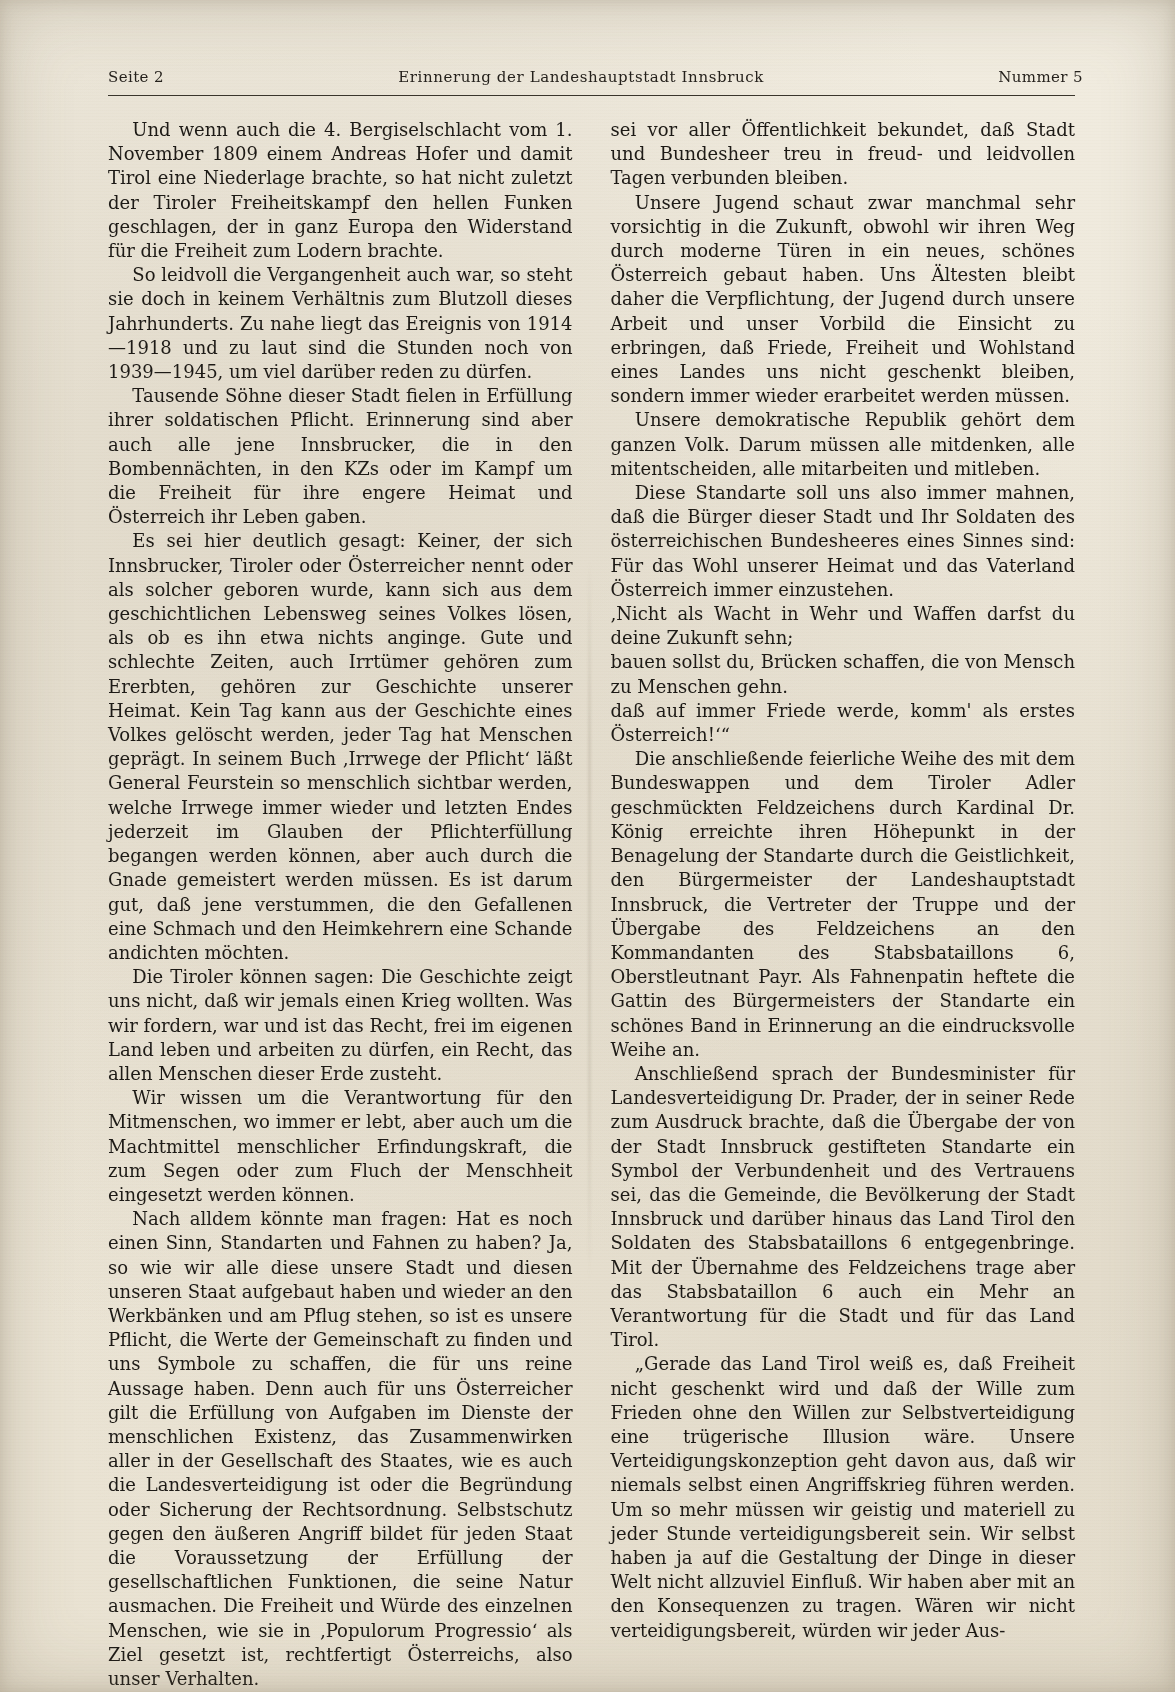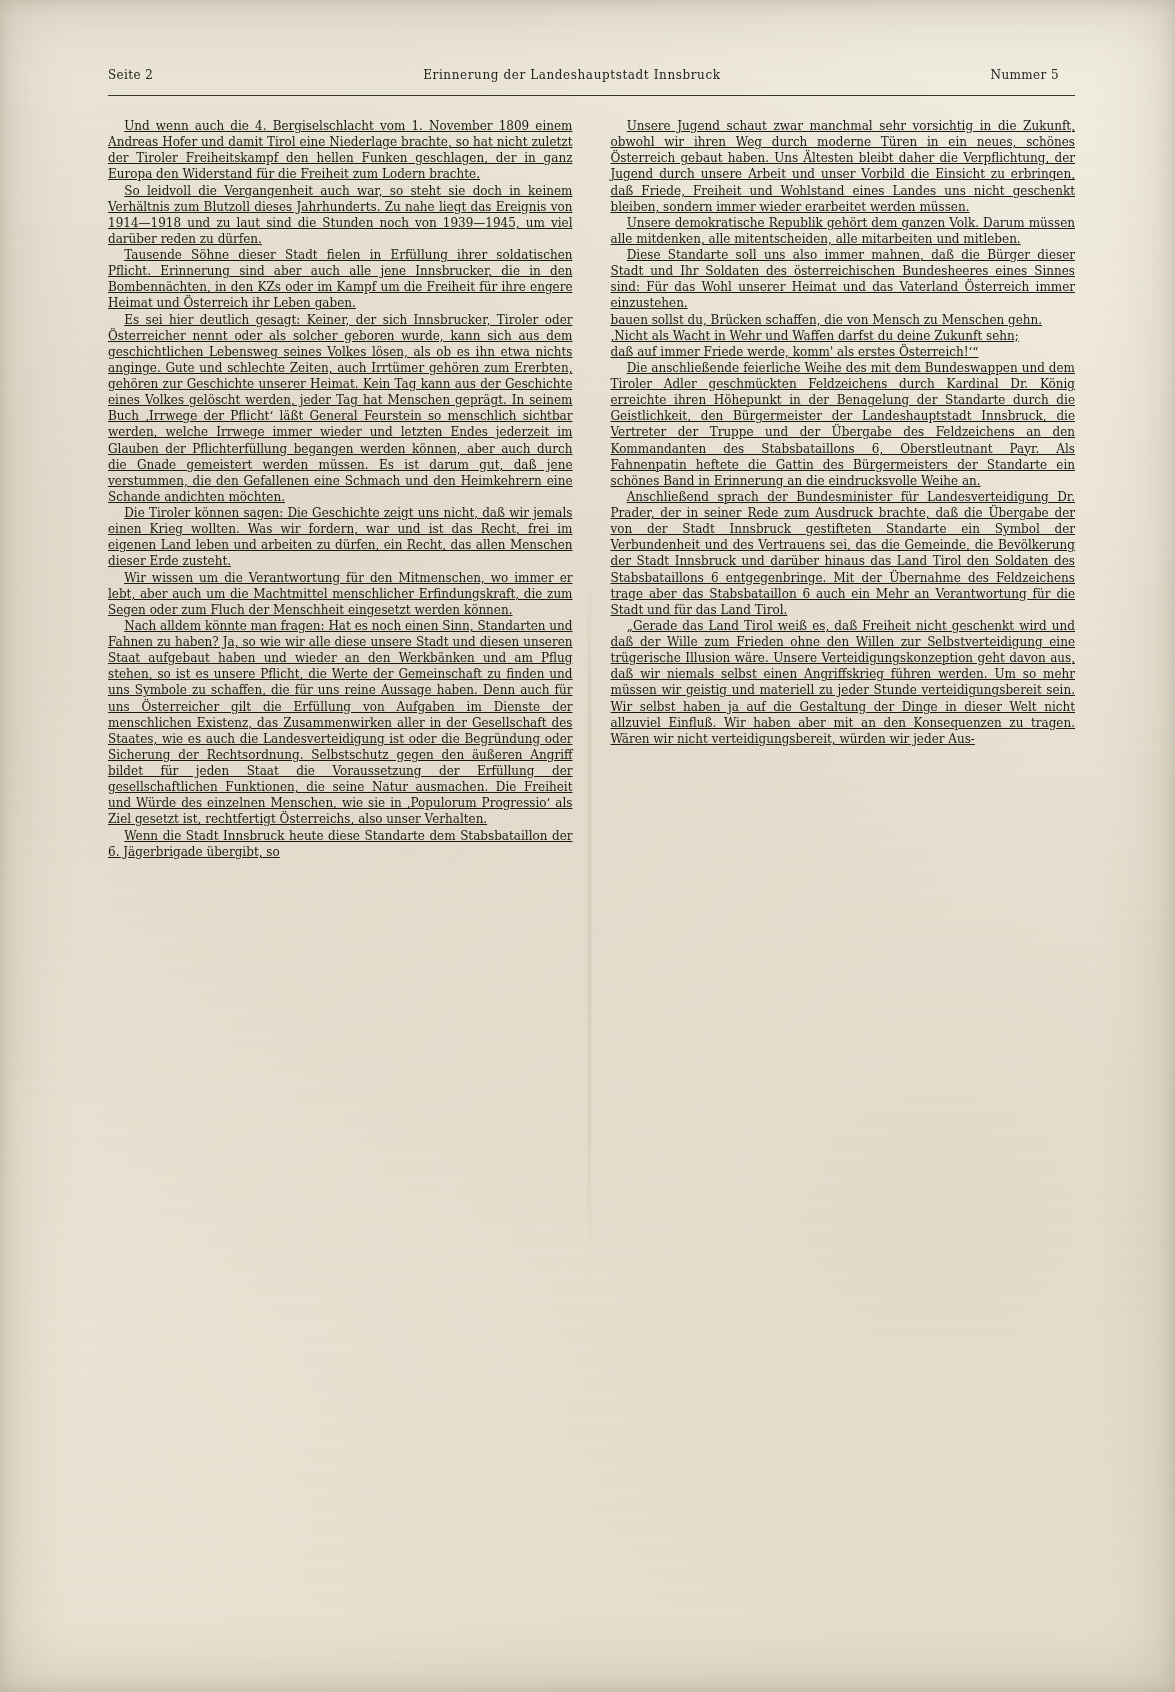--- a/index.html
+++ b/index.html
@@ -31,25 +31,25 @@
     background-image:
       repeating-linear-gradient(0deg, rgba(120,110,90,0.035) 0px, rgba(120,110,90,0.035) 1px, rgba(0,0,0,0) 1px, rgba(0,0,0,0) 3px);
     mix-blend-mode: multiply;
     opacity: 0.55;
   }
 
   .header {
     position: absolute;
     top: 68px;
     left: 108px;
-    right: 116px;
+    right: 92px;
     display: flex;
     align-items: baseline;
     justify-content: space-between;
-    font-size: 12px;
+    font-size: 15px;
     letter-spacing: 0.4px;
     color: #25211c;
   }
   .header .center {
     flex: 1;
     text-align: center;
     letter-spacing: 0.6px;
   }
   .header .left, .header .right {
     white-space: nowrap;
@@ -67,26 +67,25 @@
     position: absolute;
     top: 118px;
     left: 108px;
     right: 100px;
     bottom: 60px;
     display: flex;
     gap: 38px;
   }
   .col {
     width: 465px;
-    font-size: 12px;
+    font-size: 18px;
     line-height: 1.345;
     text-align: justify;
     text-justify: inter-word;
     hyphens: manual;
-    text-decoration: underline;
   }
   .col p {
     margin: 0;
     text-indent: 1.35em;
   }
   .col p.noindent {
     text-indent: 0;
   }
   .col p.verse {
     text-indent: 0;
@@ -130,25 +129,26 @@
       <p>So leidvoll die Vergangenheit auch war, so steht sie doch in keinem Verhältnis zum Blutzoll dieses Jahrhunderts. Zu nahe liegt das Ereignis von 1914—1918 und zu laut sind die Stunden noch von 1939—1945, um viel darüber reden zu dürfen.</p>
       <p>Tausende Söhne dieser Stadt fielen in Erfüllung ihrer soldatischen Pflicht. Erinnerung sind aber auch alle jene Innsbrucker, die in den Bombennächten, in den KZs oder im Kampf um die Freiheit für ihre engere Heimat und Österreich ihr Leben gaben.</p>
       <p>Es sei hier deutlich gesagt: Keiner, der sich Innsbrucker, Tiroler oder Österreicher nennt oder als solcher geboren wurde, kann sich aus dem geschichtlichen Lebensweg seines Volkes lösen, als ob es ihn etwa nichts anginge. Gute und schlechte Zeiten, auch Irrtümer gehören zum Ererbten, gehören zur Geschichte unserer Heimat. Kein Tag kann aus der Geschichte eines Volkes gelöscht werden, jeder Tag hat Menschen geprägt. In seinem Buch ‚Irrwege der Pflicht‘ läßt General Feurstein so menschlich sichtbar werden, welche Irrwege immer wieder und letzten Endes jederzeit im Glauben der Pflichterfüllung begangen werden können, aber auch durch die Gnade gemeistert werden müssen. Es ist darum gut, daß jene verstummen, die den Gefallenen eine Schmach und den Heimkehrern eine Schande andichten möchten.</p>
       <p>Die Tiroler können sagen: Die Geschichte zeigt uns nicht, daß wir jemals einen Krieg wollten. Was wir fordern, war und ist das Recht, frei im eigenen Land leben und arbeiten zu dürfen, ein Recht, das allen Menschen dieser Erde zusteht.</p>
       <p>Wir wissen um die Verantwortung für den Mitmenschen, wo immer er lebt, aber auch um die Machtmittel menschlicher Erfindungskraft, die zum Segen oder zum Fluch der Menschheit eingesetzt werden können.</p>
       <p>Nach alldem könnte man fragen: Hat es noch einen Sinn, Standarten und Fahnen zu haben? Ja, so wie wir alle diese unsere Stadt und diesen unseren Staat aufgebaut haben und wieder an den Werkbänken und am Pflug stehen, so ist es unsere Pflicht, die Werte der Gemeinschaft zu finden und uns Symbole zu schaffen, die für uns reine Aussage haben. Denn auch für uns Österreicher gilt die Erfüllung von Aufgaben im Dienste der menschlichen Existenz, das Zusammenwirken aller in der Gesellschaft des Staates, wie es auch die Landesverteidigung ist oder die Begründung oder Sicherung der Rechtsordnung. Selbstschutz gegen den äußeren Angriff bildet für jeden Staat die Voraussetzung der Erfüllung der gesellschaftlichen Funktionen, die seine Natur ausmachen. Die Freiheit und Würde des einzelnen Menschen, wie sie in ‚Populorum Progressio‘ als Ziel gesetzt ist, rechtfertigt Österreichs, also unser Verhalten.</p>
       <p>Wenn die Stadt Innsbruck heute diese Standarte dem Stabsbataillon der 6. Jägerbrigade übergibt, so</p>
     </div>
 
     <div class="col">
+      <p class="noindent">sei vor aller Öffentlichkeit bekundet, daß Stadt und Bundesheer treu in freud- und leidvollen Tagen verbunden bleiben.</p>
       <p>Unsere Jugend schaut zwar manchmal sehr vorsichtig in die Zukunft, obwohl wir ihren Weg durch moderne Türen in ein neues, schönes Österreich gebaut haben. Uns Ältesten bleibt daher die Verpflichtung, der Jugend durch unsere Arbeit und unser Vorbild die Einsicht zu erbringen, daß Friede, Freiheit und Wohlstand eines Landes uns nicht geschenkt bleiben, sondern immer wieder erarbeitet werden müssen.</p>
       <p>Unsere demokratische Republik gehört dem ganzen Volk. Darum müssen alle mitdenken, alle mitentscheiden, alle mitarbeiten und mitleben.</p>
       <p>Diese Standarte soll uns also immer mahnen, daß die Bürger dieser Stadt und Ihr Soldaten des österreichischen Bundesheeres eines Sinnes sind: Für das Wohl unserer Heimat und das Vaterland Österreich immer einzustehen.</p>
+      <p class="verse">‚Nicht als Wacht in Wehr und Waffen darfst du deine Zukunft sehn;</p>
       <p class="verse">bauen sollst du, Brücken schaffen, die von Mensch zu Menschen gehn.</p>
-      <p class="verse">‚Nicht als Wacht in Wehr und Waffen darfst du deine Zukunft sehn;</p>
       <p class="verse">daß auf immer Friede werde, komm' als erstes Österreich!‘“</p>
       <p>Die anschließende feierliche Weihe des mit dem Bundeswappen und dem Tiroler Adler geschmückten Feldzeichens durch Kardinal Dr. König erreichte ihren Höhepunkt in der Benagelung der Standarte durch die Geistlichkeit, den Bürgermeister der Landeshauptstadt Innsbruck, die Vertreter der Truppe und der Übergabe des Feldzeichens an den Kommandanten des Stabsbataillons 6, Oberstleutnant Payr. Als Fahnenpatin heftete die Gattin des Bürgermeisters der Standarte ein schönes Band in Erinnerung an die eindrucksvolle Weihe an.</p>
       <p>Anschließend sprach der Bundesminister für Landesverteidigung Dr. Prader, der in seiner Rede zum Ausdruck brachte, daß die Übergabe der von der Stadt Innsbruck gestifteten Standarte ein Symbol der Verbundenheit und des Vertrauens sei, das die Gemeinde, die Bevölkerung der Stadt Innsbruck und darüber hinaus das Land Tirol den Soldaten des Stabsbataillons 6 entgegenbringe. Mit der Übernahme des Feldzeichens trage aber das Stabsbataillon 6 auch ein Mehr an Verantwortung für die Stadt und für das Land Tirol.</p>
       <p>„Gerade das Land Tirol weiß es, daß Freiheit nicht geschenkt wird und daß der Wille zum Frieden ohne den Willen zur Selbstverteidigung eine trügerische Illusion wäre. Unsere Verteidigungskonzeption geht davon aus, daß wir niemals selbst einen Angriffskrieg führen werden. Um so mehr müssen wir geistig und materiell zu jeder Stunde verteidigungsbereit sein. Wir selbst haben ja auf die Gestaltung der Dinge in dieser Welt nicht allzuviel Einfluß. Wir haben aber mit an den Konsequenzen zu tragen. Wären wir nicht verteidigungsbereit, würden wir jeder Aus-</p>
     </div>
 
   </div>
 
   <div class="gutter-smudge"></div>
   <div class="edge-shadow"></div>

